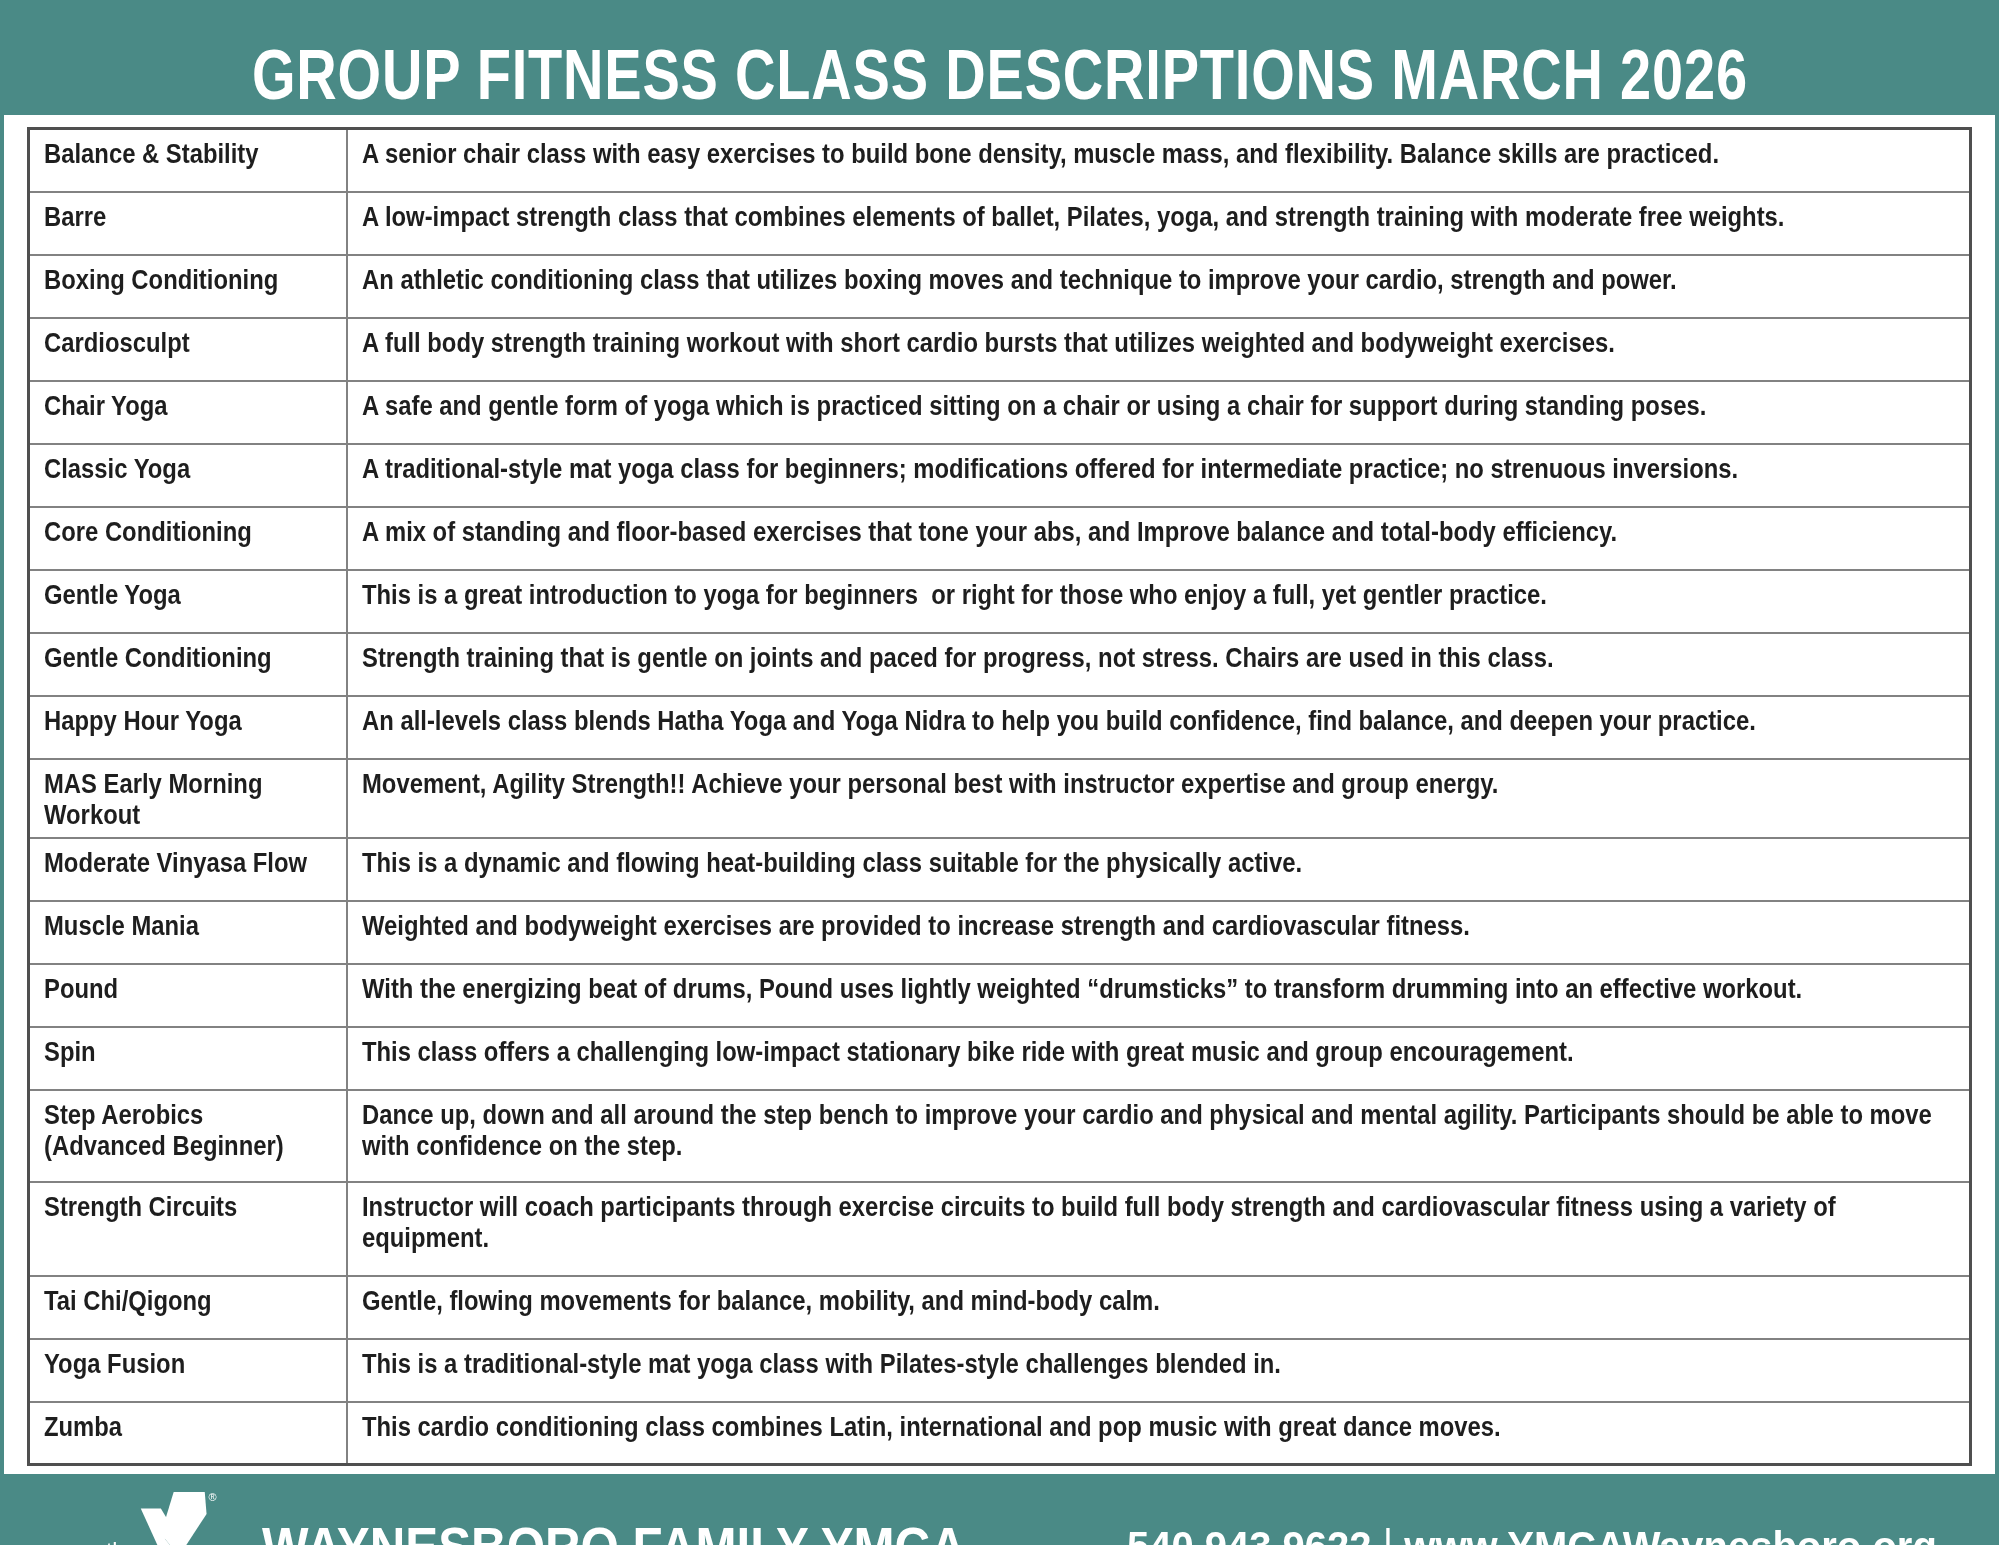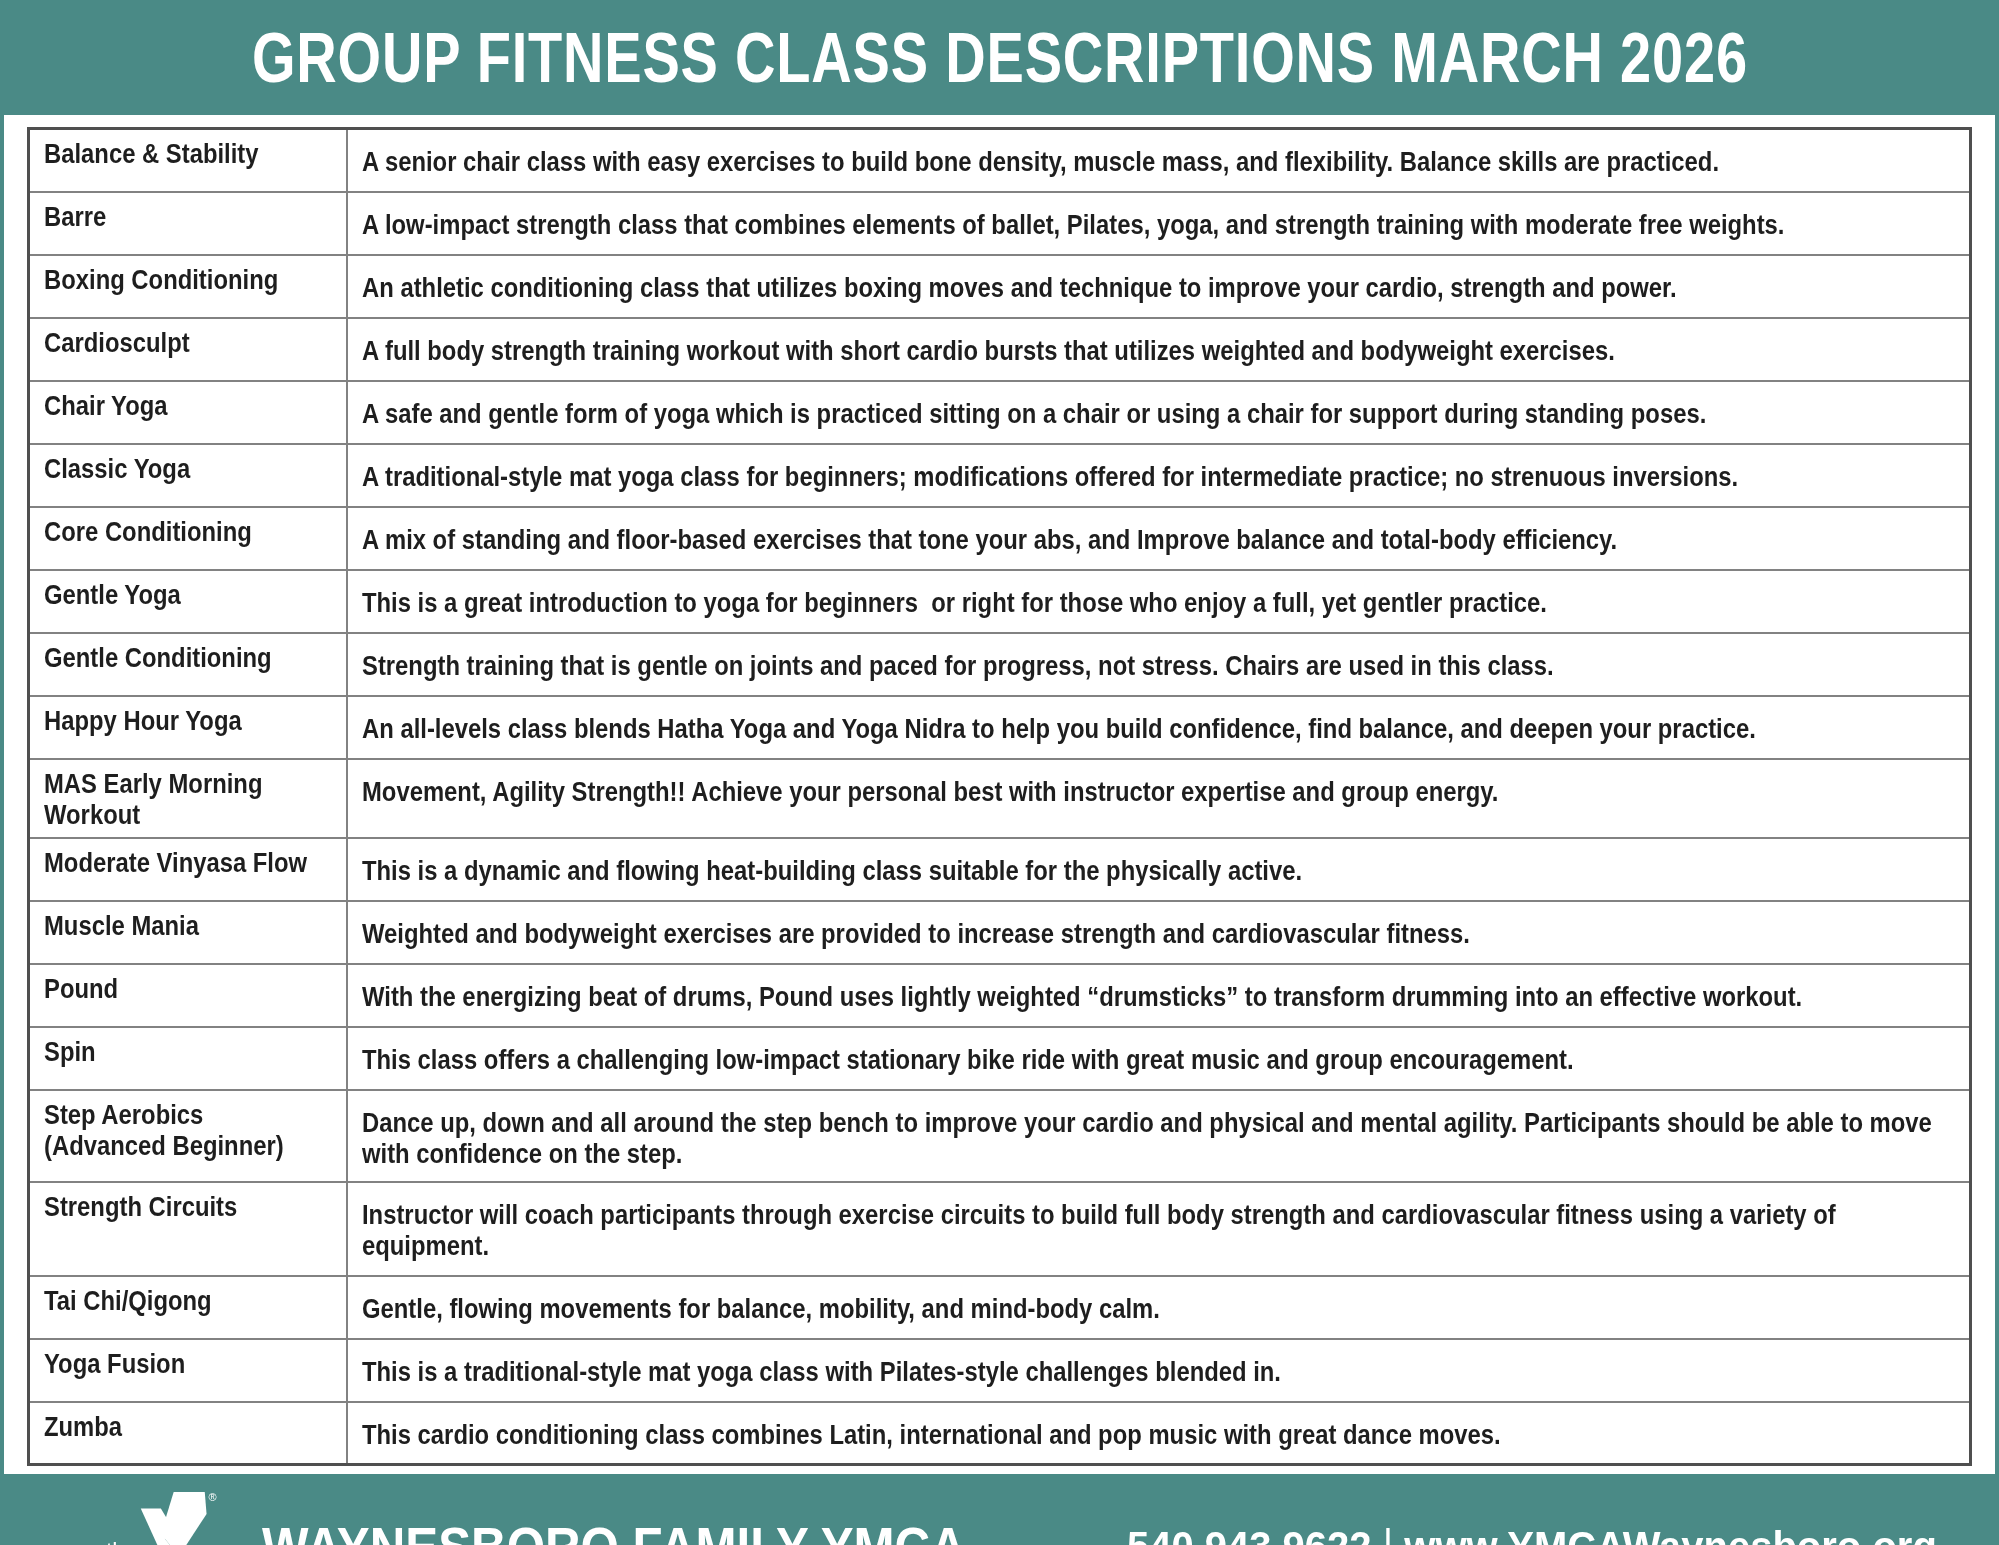--- a/index.html
+++ b/index.html
@@ -7,37 +7,37 @@
     --ink:#1e1e1e;
     --grid:#828282;
     --grid-dark:#4f4f4f;
   }
   *{margin:0;padding:0;box-sizing:border-box;}
   html,body{width:1999px;height:1545px;background:#fff;overflow:hidden;}
   body{font-family:"Liberation Sans",sans-serif;color:var(--ink);}
   .page{width:1999px;height:1545px;display:flex;flex-direction:column;background:#fff;}
 
   
-  .header{height:115px;flex:0 0 115px;background:var(--teal);display:flex;align-items:center;justify-content:center;}
+  .header{height:115px;flex:0 0 115px;background:var(--teal);display:flex;align-items:flex-end;justify-content:center;}
   .title{color:#fff;font-weight:700;font-size:70px;letter-spacing:1px;white-space:nowrap;
          transform:scaleX(0.80);transform-origin:50% 50%;}
 
   
   .content{flex:1 1 auto;background:#fff;padding:12px 23px 8px 23px;
            border-left:4px solid var(--teal);border-right:4px solid var(--teal);}
   table{width:100%;height:100%;border-collapse:collapse;table-layout:fixed;}
   col.c-name{width:318px;}
   td{border:2px solid var(--grid);vertical-align:top;}
   table{border:3px solid var(--grid-dark);}
   tr{height:63px;}
   tr:nth-child(11){height:79px;margin-left:11px;}
   tr:nth-child(16){height:92px;margin-top:28px;}
   tr:nth-child(17){height:94px;}
   td.name-cell{padding:8px 6px 4px 14px;}
-  td.desc-cell{padding:16px 8px 4px 14px;}
+  td.desc-cell{padding:8px 8px 4px 14px;}
   .cx{display:inline-block;width:117.5%;transform:scaleX(0.851);transform-origin:0 0;
       font-weight:700;font-size:28px;line-height:1.13;}
   .name{white-space:pre-line;}
   .desc{white-space:pre-wrap;}
 
   
   .footer{height:145px;flex:0 0 145px;background:var(--teal);display:flex;align-items:center;}
   .logo{margin-left:106px;flex:0 0 auto;}
   .org{color:#fff;font-weight:700;font-size:56px;white-space:nowrap;margin-left:28px;
        transform:scaleX(0.88);transform-origin:0 50%;}

